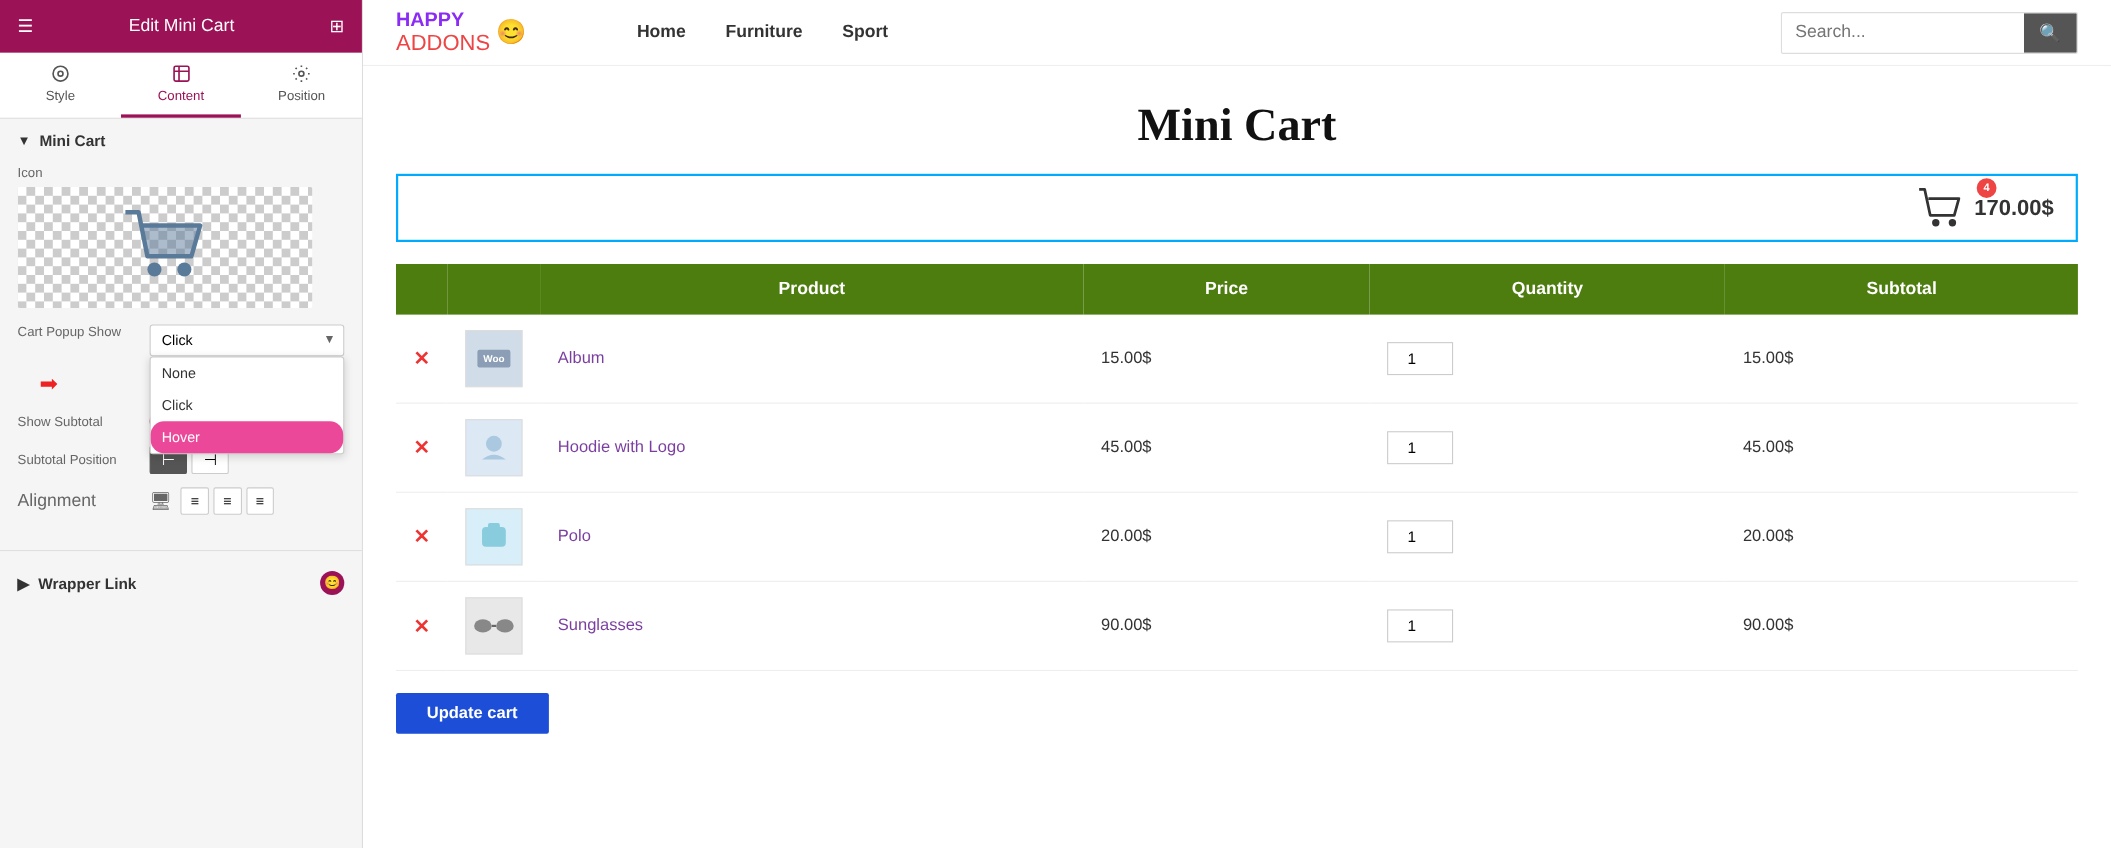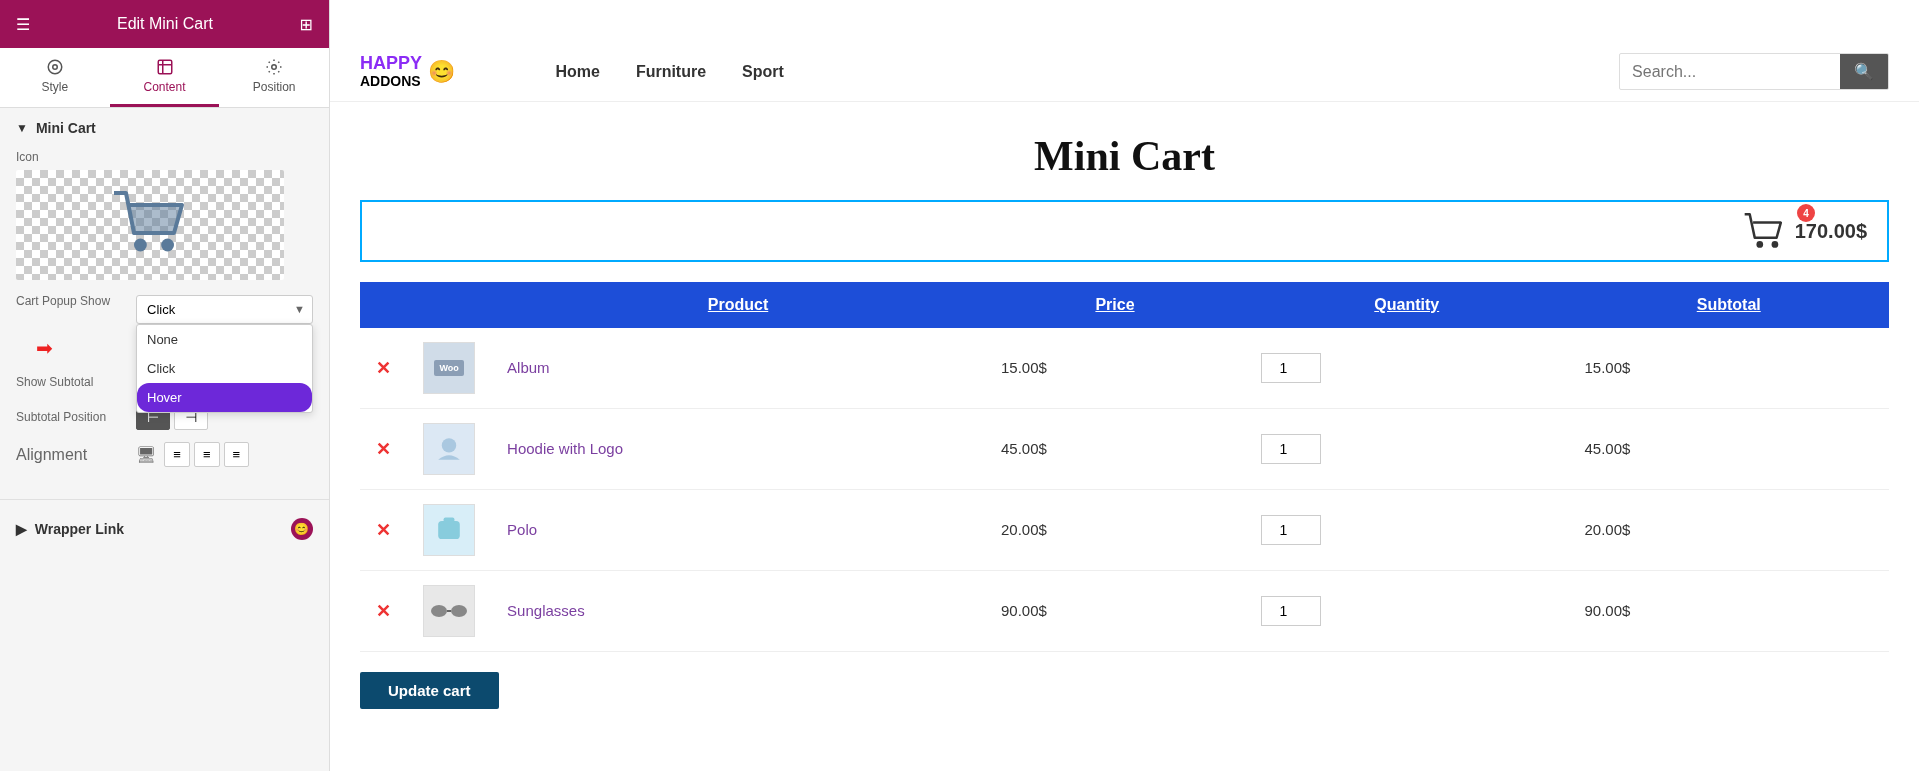--- a/index.html
+++ b/index.html
@@ -130,21 +130,21 @@
       z-index: 100;
       box-shadow: 0 2px 8px rgba(0,0,0,0.15);
     }
     .dropdown-item {
       padding: 7px 10px;
       font-size: 13px;
       cursor: pointer;
       color: #333;
     }
     .dropdown-item.selected {
-      background: #6d28d9;
+      background: #ec4899;
       color: #fff;
       border-radius: 12px;
     }
 
     .arrow-indicator {
       display: flex;
       align-items: center;
       margin-bottom: 12px;
       gap: 8px;
     }
@@ -281,21 +281,20 @@
     }
 
     
     .navbar {
       display: flex;
       align-items: center;
       padding: 0 30px;
       height: 60px;
       border-bottom: 1px solid #eee;
       gap: 40px;
-      margin-top: 42px;
     }
     .logo {
       font-size: 22px;
       font-weight: bold;
       color: #8b2cf5;
       display: flex;
       align-items: center;
       gap: 6px;
     }
     .nav-links {
@@ -385,23 +384,22 @@
       text-align: right;
     }
 
     
     .cart-table {
       width: 100%;
       border-collapse: collapse;
       margin-bottom: 20px;
     }
     .cart-table thead tr {
-      background: #1d4ed8;
-      color: #fff;
-      text-decoration: underline;
+      background: #4d7c0f;
+      color: #fff;
     }
     .cart-table thead th {
       padding: 14px 16px;
       font-size: 16px;
       font-weight: bold;
     }
     .cart-table tbody tr {
       border-bottom: 1px solid #eee;
     }
     .cart-table tbody td {
@@ -464,21 +462,21 @@
       background: #333;
       color: #fff;
       font-size: 15px;
       font-weight: bold;
       border: none;
       cursor: pointer;
       border-radius: 2px;
     }
     .update-cart-btn {
       padding: 10px 28px;
-      background: #0c4a6e;
+      background: #1d4ed8;
       color: #fff;
       font-size: 15px;
       font-weight: bold;
       border: none;
       cursor: pointer;
       border-radius: 2px;
     }
   </style>
 </head>
 <body>
@@ -589,21 +587,21 @@
     <div class="wrapper-link-icon">😊</div>
   </div>
 </div>
 
 <div class="right-panel">
 
   <div class="navbar">
     <div class="logo">
       <div style="line-height:1.1;">
         <div style="color:#8b2cf5; font-size:18px; font-weight:900;">HAPPY</div>
-        <div style="color:#000000; font-size:14px; font-weight:700;">ADDONS</div>
+        <div style="color:#ef4444; font-size:20px; font-weight:400;">ADDONS</div>
       </div>
       <span>😊</span>
     </div>
     <div class="nav-links">
       <a class="nav-link">Home</a>
       <a class="nav-link">Furniture</a>
       <a class="nav-link">Sport</a>
     </div>
     <div class="search-bar">
       <input type="text" class="search-input" placeholder="Search..." style="">

